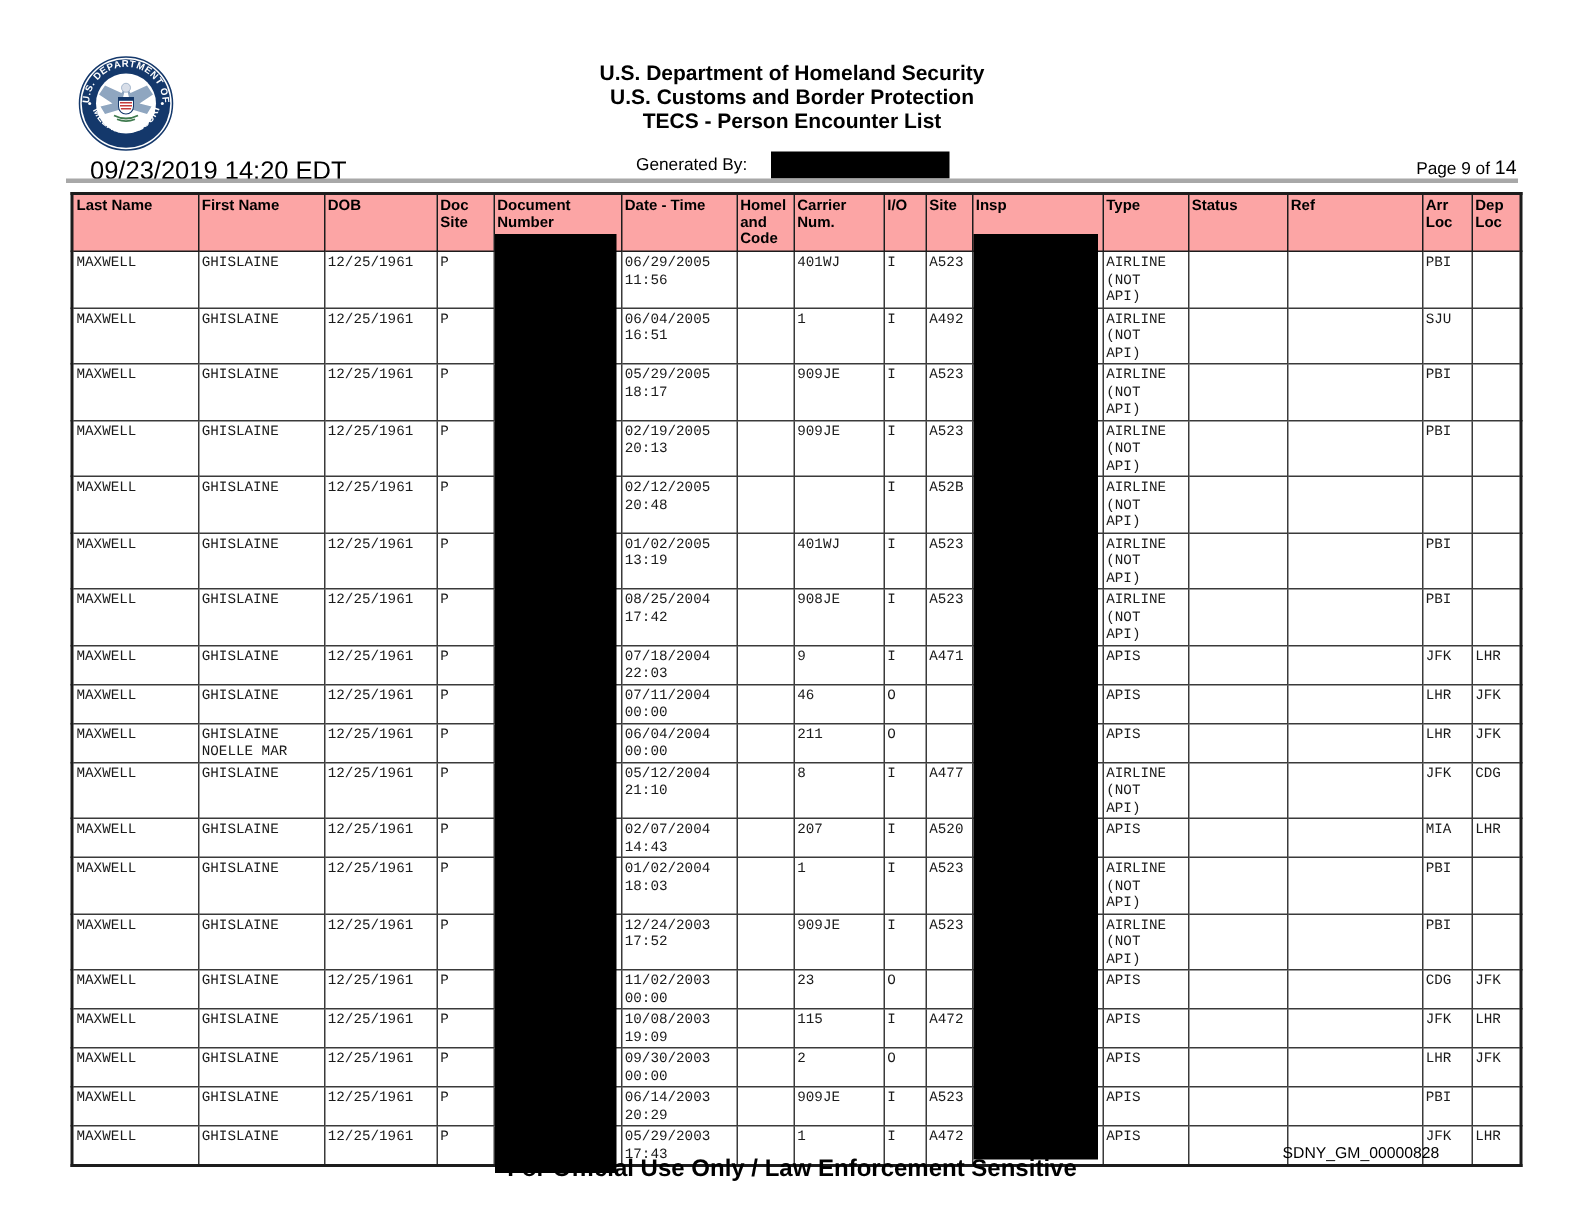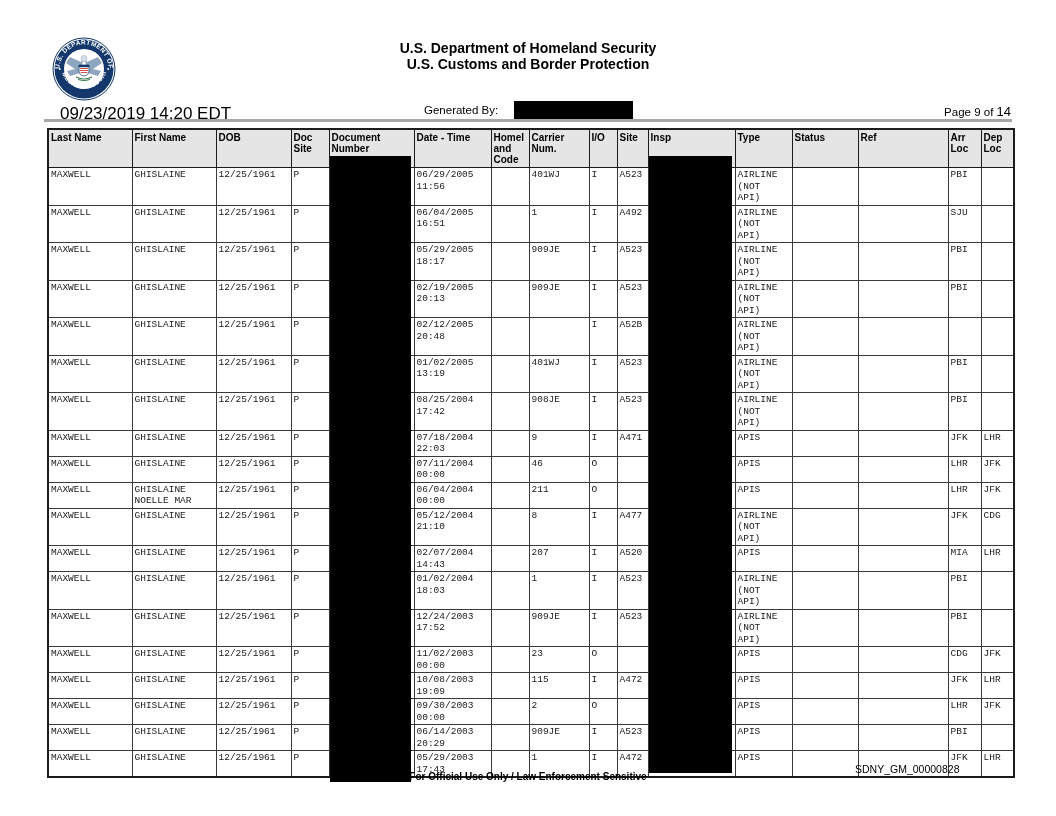--- a/index.html
+++ b/index.html
@@ -14,36 +14,36 @@
   .meta-date{position:absolute;left:60px;top:104px;font-size:17px;}
   .meta-generated{position:absolute;left:424px;top:104px;font-size:11.5px;}
   .redact-generated{position:absolute;left:514px;top:101px;width:119px;height:18px;background:#000;}
   .meta-page{position:absolute;right:45px;top:104px;font-size:11.5px;}
   .meta-page .page-num{font-size:13px;margin-top:16px;}
   .rule{position:absolute;left:44px;top:119px;width:968px;height:3px;background:#a8a8a8;}
   
   .table-wrap{position:absolute;left:47px;top:128px;width:966px;}
   table{width:100%;border-collapse:collapse;table-layout:fixed;border:2px solid #1c1c1c;}
   th{
-    background:#e5e5e5;border:1px solid #1c1c1c;text-align:left;vertical-align:top;
+    background:#fca5a5;border:1px solid #1c1c1c;text-align:left;vertical-align:top;
     font-size:10px;line-height:11px;font-weight:bold;padding:2px 2px;
     font-family:"Liberation Sans",sans-serif;word-wrap:break-word;
   }
   td{
     border:1px solid #3a3a3a;vertical-align:top;padding:1px 2px;
     font-family:"Liberation Mono","DejaVu Sans Mono",monospace;
     font-size:9.5px;line-height:11.5px;color:#1a1a1a;
     white-space:pre-line;word-wrap:break-word;
   }
   .redact-bar{position:absolute;background:#000;}
   .redact-doc{left:283px;width:81px;top:28px;bottom:-4px;}
   .redact-insp{left:602px;width:83px;top:28px;bottom:5px;}
   
   .footer-class{position:absolute;left:0;top:771px;width:100%;text-align:center;
-    font-weight:bold;font-size:10px;}
+    font-weight:bold;font-size:16px;}
   .bates{position:absolute;left:855px;top:763px;font-size:10.5px;}
   .seal-ring-text{font-family:"Liberation Sans",sans-serif;font-weight:bold;fill:#fff;}
 </style>
 </head>
 <body>
 
 <div class="seal">
   <svg width="64" height="64" viewBox="0 0 64 64">
     <circle cx="32" cy="32" r="31" fill="#ffffff" stroke="#14386b" stroke-width="1"></circle>
     <circle cx="32" cy="32" r="29.5" fill="#14386b"></circle>
@@ -70,20 +70,21 @@
       <path d="M28 31.5 h8 M28 33.5 h8 M28.6 35.5 h6.8" stroke="#c43b3b" stroke-width="0.9" fill="none"></path>
       <path d="M24 40 q8 4 16 0" stroke="#3f7a4e" stroke-width="1.2" fill="none"></path>
       <path d="M26 42.5 q6 2.5 12 0" stroke="#3f7a4e" stroke-width="1" fill="none"></path>
     </g>
   </svg>
 </div>
 
 <div class="titles">
   <div>U.S. Department of Homeland Security</div>
   <div>U.S. Customs and Border Protection</div>
+  <div>TECS - Person Encounter List</div>
 </div>
 
 <div class="meta-date">09/23/2019 14:20 EDT</div>
 <div class="meta-generated">Generated By:</div>
 <div class="redact-generated"></div>
 <div class="meta-page"><span>Page 9 of</span> <span class="page-num">14</span></div>
 <div class="rule"></div>
 
 <div class="table-wrap">
   <table>

